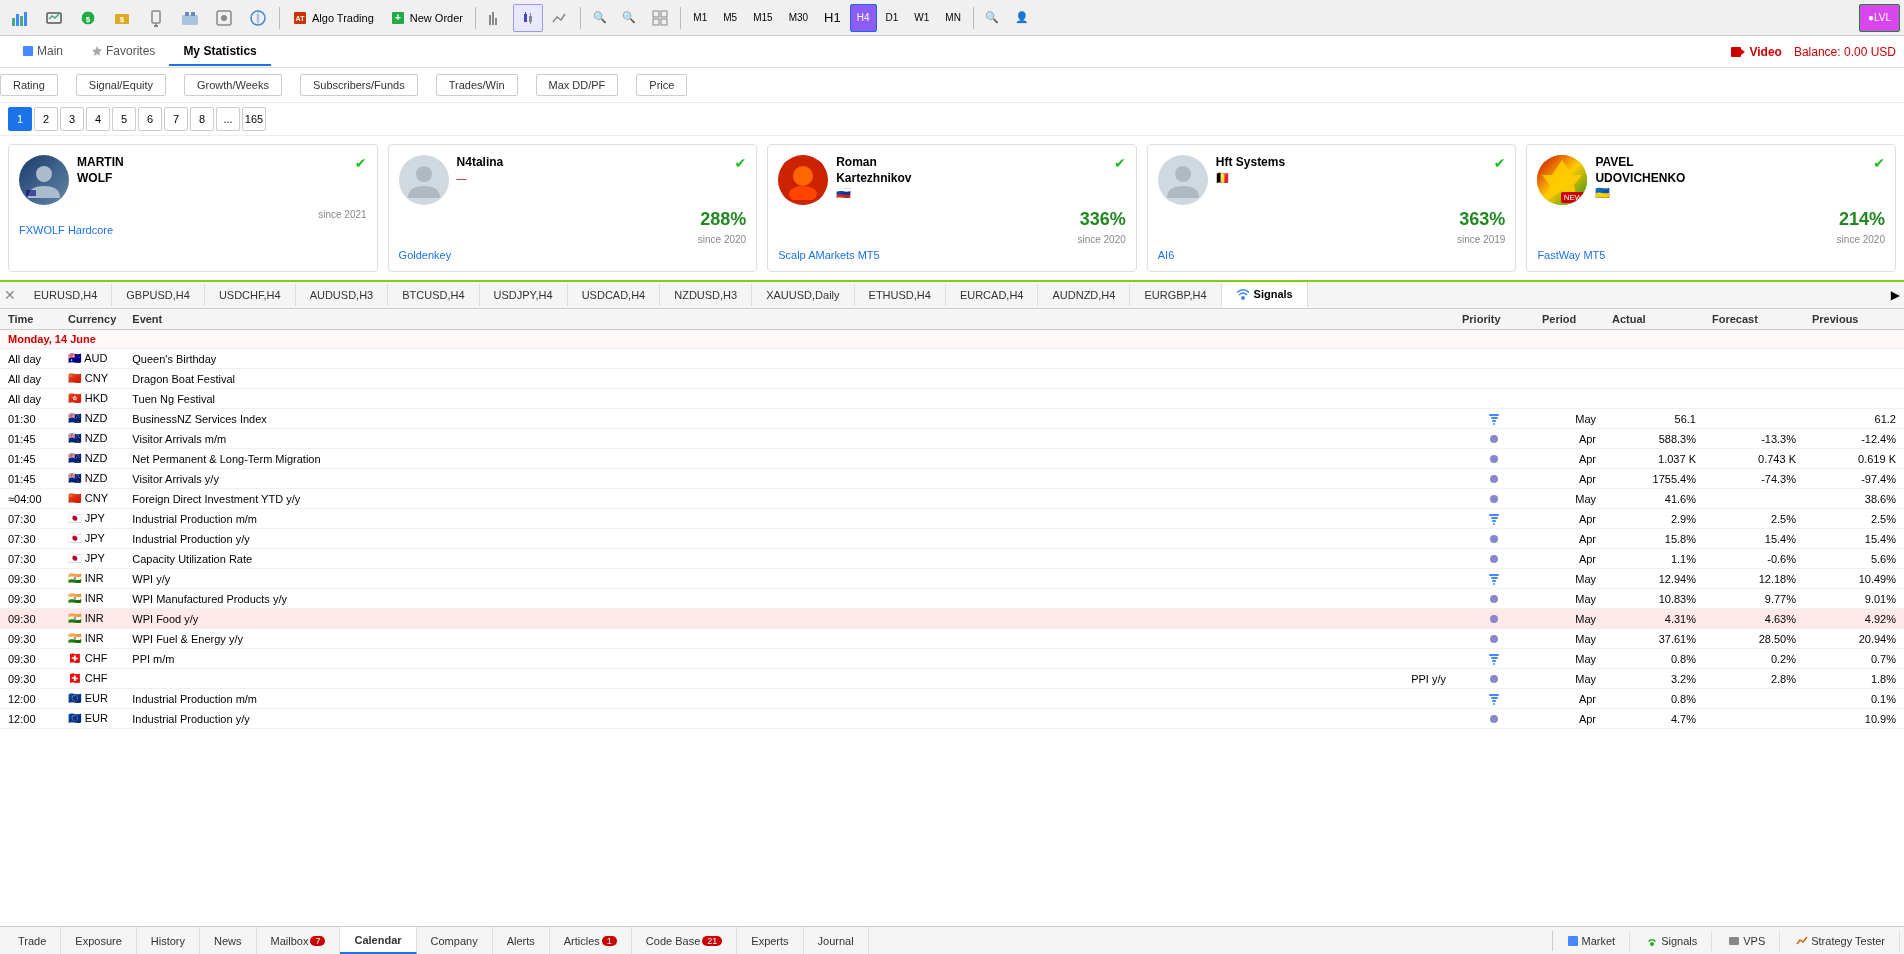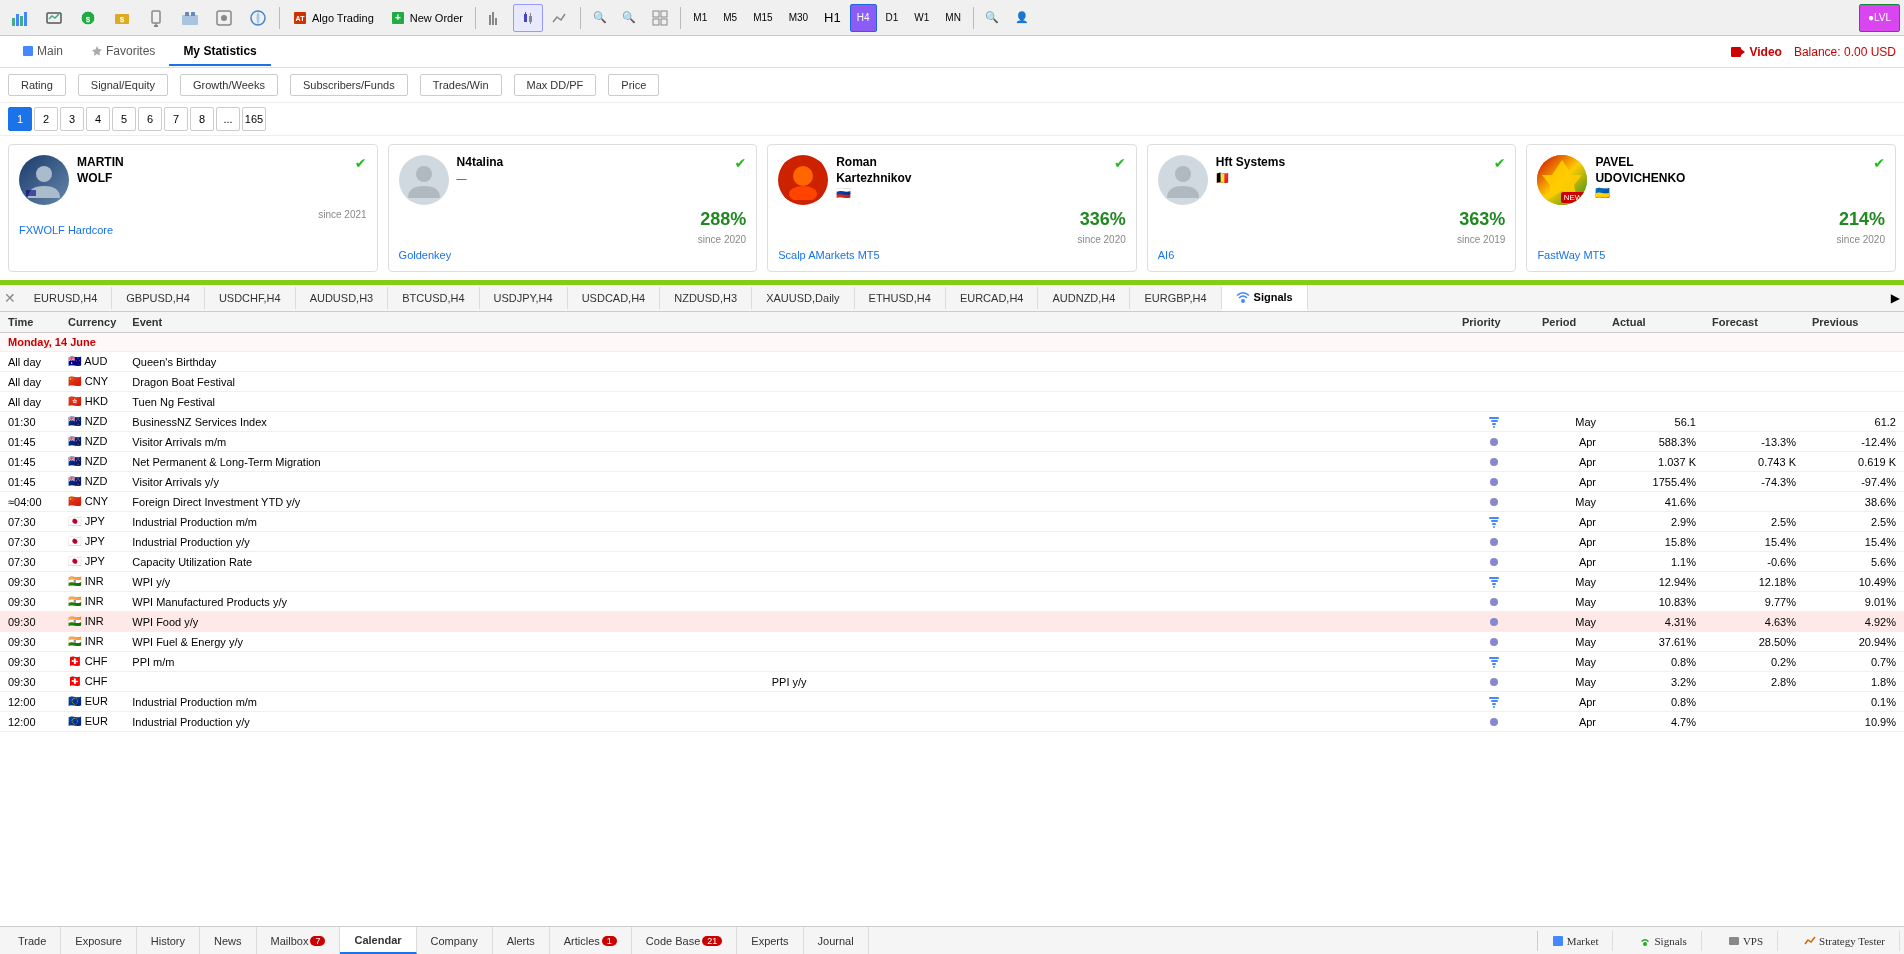--- a/index.html
+++ b/index.html
@@ -13,30 +13,30 @@
     
     .tabbar { display: flex; align-items: center; background: #fff; border-bottom: 1px solid #ddd; padding: 0 8px; height: 32px; }
     .tabbar-tab { padding: 6px 14px; cursor: pointer; font-size: 12px; color: #555; border-bottom: 2px solid transparent; }
     .tabbar-tab.active { color: #000; font-weight: bold; border-bottom: 2px solid #1a73e8; }
     .tabbar-right { margin-left: auto; display: flex; align-items: center; gap: 12px; font-size: 12px; }
     .video-btn { color: #cc0000; font-weight: bold; cursor: pointer; display: flex; align-items: center; gap: 4px; }
     .balance { color: #333; }
     .balance span { color: #cc0000; }
 
     
-    .filter-bar { display: flex; align-items: flex-end; padding: 6px 8px; gap: 12px; border-bottom: 1px solid #eee; }
+    .filter-bar { display: flex; align-items: flex-end; padding: 6px 0; gap: 18px; border-bottom: 1px solid #eee; }
     .filter-btn { padding: 4px 12px; border: 1px solid #ccc; border-radius: 2px; background: #fff; cursor: pointer; font-size: 11px; color: #333; }
 
     
     .pagination { display: flex; align-items: center; padding: 4px 8px; gap: 2px; border-bottom: 1px solid #eee; }
     .page-btn { width: 24px; height: 24px; display: flex; align-items: center; justify-content: center; border: 1px solid #ccc; border-radius: 2px; background: #fff; cursor: pointer; font-size: 11px; }
     .page-btn.active { background: #1a73e8; color: #fff; border-color: #1a73e8; }
 
     
-    .cards-row { display: flex; padding: 8px; gap: 10px; border-bottom: 5px solid #84cc16; background: #fff; }
+    .cards-row { display: flex; padding: 8px; gap: 10px; border-bottom: 2px solid #84cc16; background: #fff; }
     .card { flex: 1; border: 1px solid #ddd; border-radius: 4px; padding: 10px; display: flex; flex-direction: column; gap: 4px; min-width: 0; }
     .card-header { display: flex; align-items: flex-start; gap: 8px; }
     .card-avatar { width: 50px; height: 50px; border-radius: 50%; background: #eee; object-fit: cover; flex-shrink: 0; overflow: hidden; display: flex; align-items: center; justify-content: center; }
     .card-name { font-weight: bold; font-size: 12px; line-height: 1.3; }
     .card-verified { color: #22bb22; font-size: 14px; margin-left: auto; }
     .card-pct { color: #22aa22; font-size: 18px; font-weight: bold; text-align: right; }
     .card-since { color: #888; font-size: 10px; text-align: right; }
     .card-subtitle { color: #1a73e8; font-size: 11px; font-weight: normal; cursor: pointer; }
 
     
@@ -59,21 +59,21 @@
     .col-priority { width: 80px; text-align: center; }
     .col-period { width: 70px; text-align: right; }
     .col-actual { width: 100px; text-align: right; }
     .col-forecast { width: 100px; text-align: right; }
     .col-previous { width: 100px; text-align: right; }
 
     
     .bottom-tabs { display: flex; align-items: center; background: #f5f5f5; border-top: 1px solid #ccc; height: 28px; padding: 0 4px; position: absolute; bottom: 0; left: 0; right: 0; }
     .bottom-tab { padding: 4px 14px; font-size: 11px; color: #333; cursor: pointer; border-right: 1px solid #ddd; height: 100%; display: flex; align-items: center; }
     .bottom-tab.active { background: #fff; font-weight: bold; border-bottom: 2px solid #1a73e8; }
-    .bottom-right { margin-left: auto; display: flex; align-items: center; gap: 12px; font-family: Liberation Serif, serif; }
+    .bottom-right { margin-left: auto; display: flex; align-items: center; gap: 2px; }
     .badge { background: #cc0000; color: #fff; border-radius: 8px; padding: 0 5px; font-size: 9px; margin-left: 2px; }
 
     .main-content { display: flex; flex-direction: column; height: calc(954px - 36px - 28px); overflow: hidden; }
 
     .close-x { cursor: pointer; color: #888; font-size: 14px; padding: 0 4px; }
 
     .num-positive { color: #228822; }
 
     
     .avatar-mw { background: linear-gradient(135deg, #1a3a6b, #4a6a9b); }
@@ -581,21 +581,21 @@
           <div style="width:2px;height:2px;background:#4488ff;border-radius:50%"></div>
         </div></td>
             <td style="text-align: right;">May</td>
             <td style="text-align: right;">0.8%</td>
             <td style="text-align: right;">0.2%</td>
             <td style="text-align: right;">0.7%</td>
           </tr>
           <tr>
             <td style="text-align: left;">09:30</td>
             <td style="text-align: left;">🇨🇭 CHF</td>
-            <td style="text-align: center;">PPI y/y</td>
+            <td style="text-align: right;">PPI y/y</td>
             <td style="text-align: center;"><div style="width:8px;height:8px;border-radius:50%;background:#8888cc;display:inline-block"></div></td>
             <td style="text-align: right;">May</td>
             <td style="text-align: right;">3.2%</td>
             <td style="text-align: right;">2.8%</td>
             <td style="text-align: right; margin-top: 42px;">1.8%</td>
           </tr>
           <tr>
             <td style="text-align: left;">12:00</td>
             <td style="text-align: left;">🇪🇺 EUR</td>
             <td style="text-align: left;">Industrial Production m/m</td>

